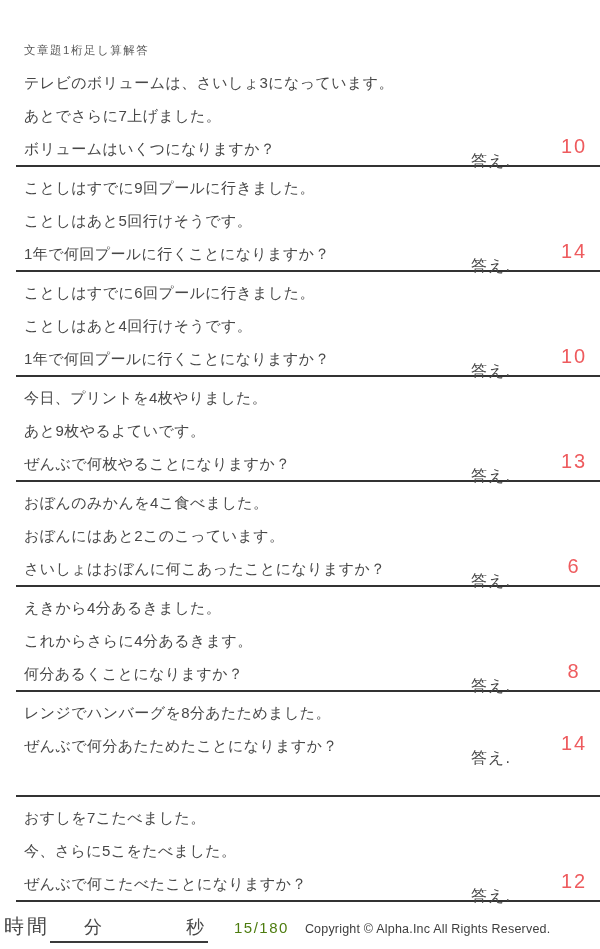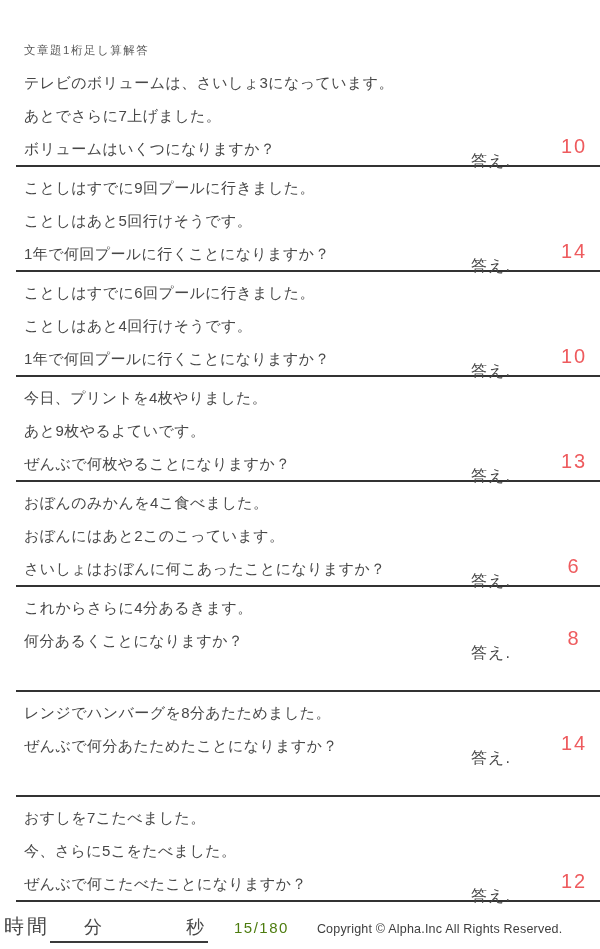--- a/index.html
+++ b/index.html
@@ -85,21 +85,21 @@
     font-size: 18px;
     color: #474747;
   }
   .page-number {
     margin-left: 26px;
     font-size: 15px;
     letter-spacing: 1.5px;
     color: #4d7c0f;
   }
   .copyright {
-    margin-left: 28px;
+    margin-left: 16px;
     font-size: 12.5px;
     letter-spacing: 0.2px;
     color: #3e3e3e;
   }
 </style>
 </head>
 <body>
 
 <div class="page-title">文章題1桁足し算解答</div>
 
@@ -147,20 +147,21 @@
   <div class="pline">おぼんのみかんを4こ食べました。</div>
   <div class="pline">おぼんにはあと2このこっています。</div>
   <div class="pline qrow">
     <span>さいしょはおぼんに何こあったことになりますか？</span>
     <span class="answer-label">答え.</span>
     <span class="answer-value">6</span>
   </div>
 </div>
 
 <div class="problem">
+  <div class="pline">えきから4分あるきました。</div>
   <div class="pline">これからさらに4分あるきます。</div>
   <div class="pline qrow">
     <span>何分あるくことになりますか？</span>
     <span class="answer-label">答え.</span>
     <span class="answer-value">8</span>
   </div>
 </div>
 
 <div class="problem">
   <div class="pline">レンジでハンバーグを8分あたためました。</div>

